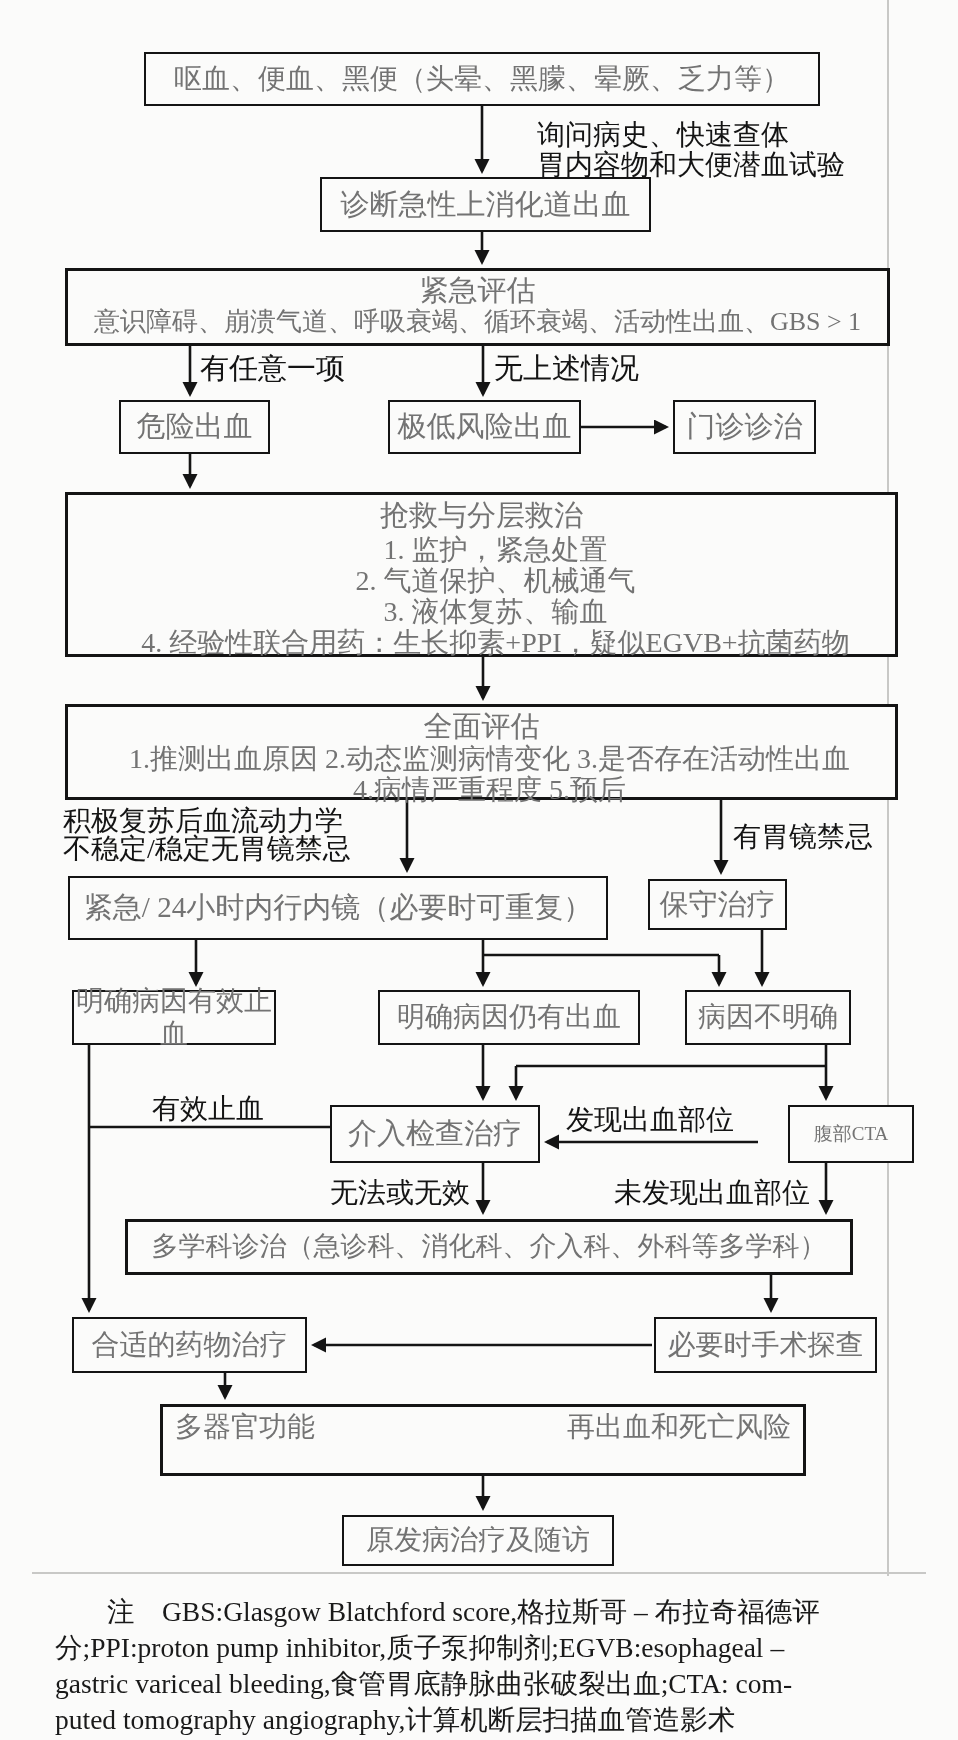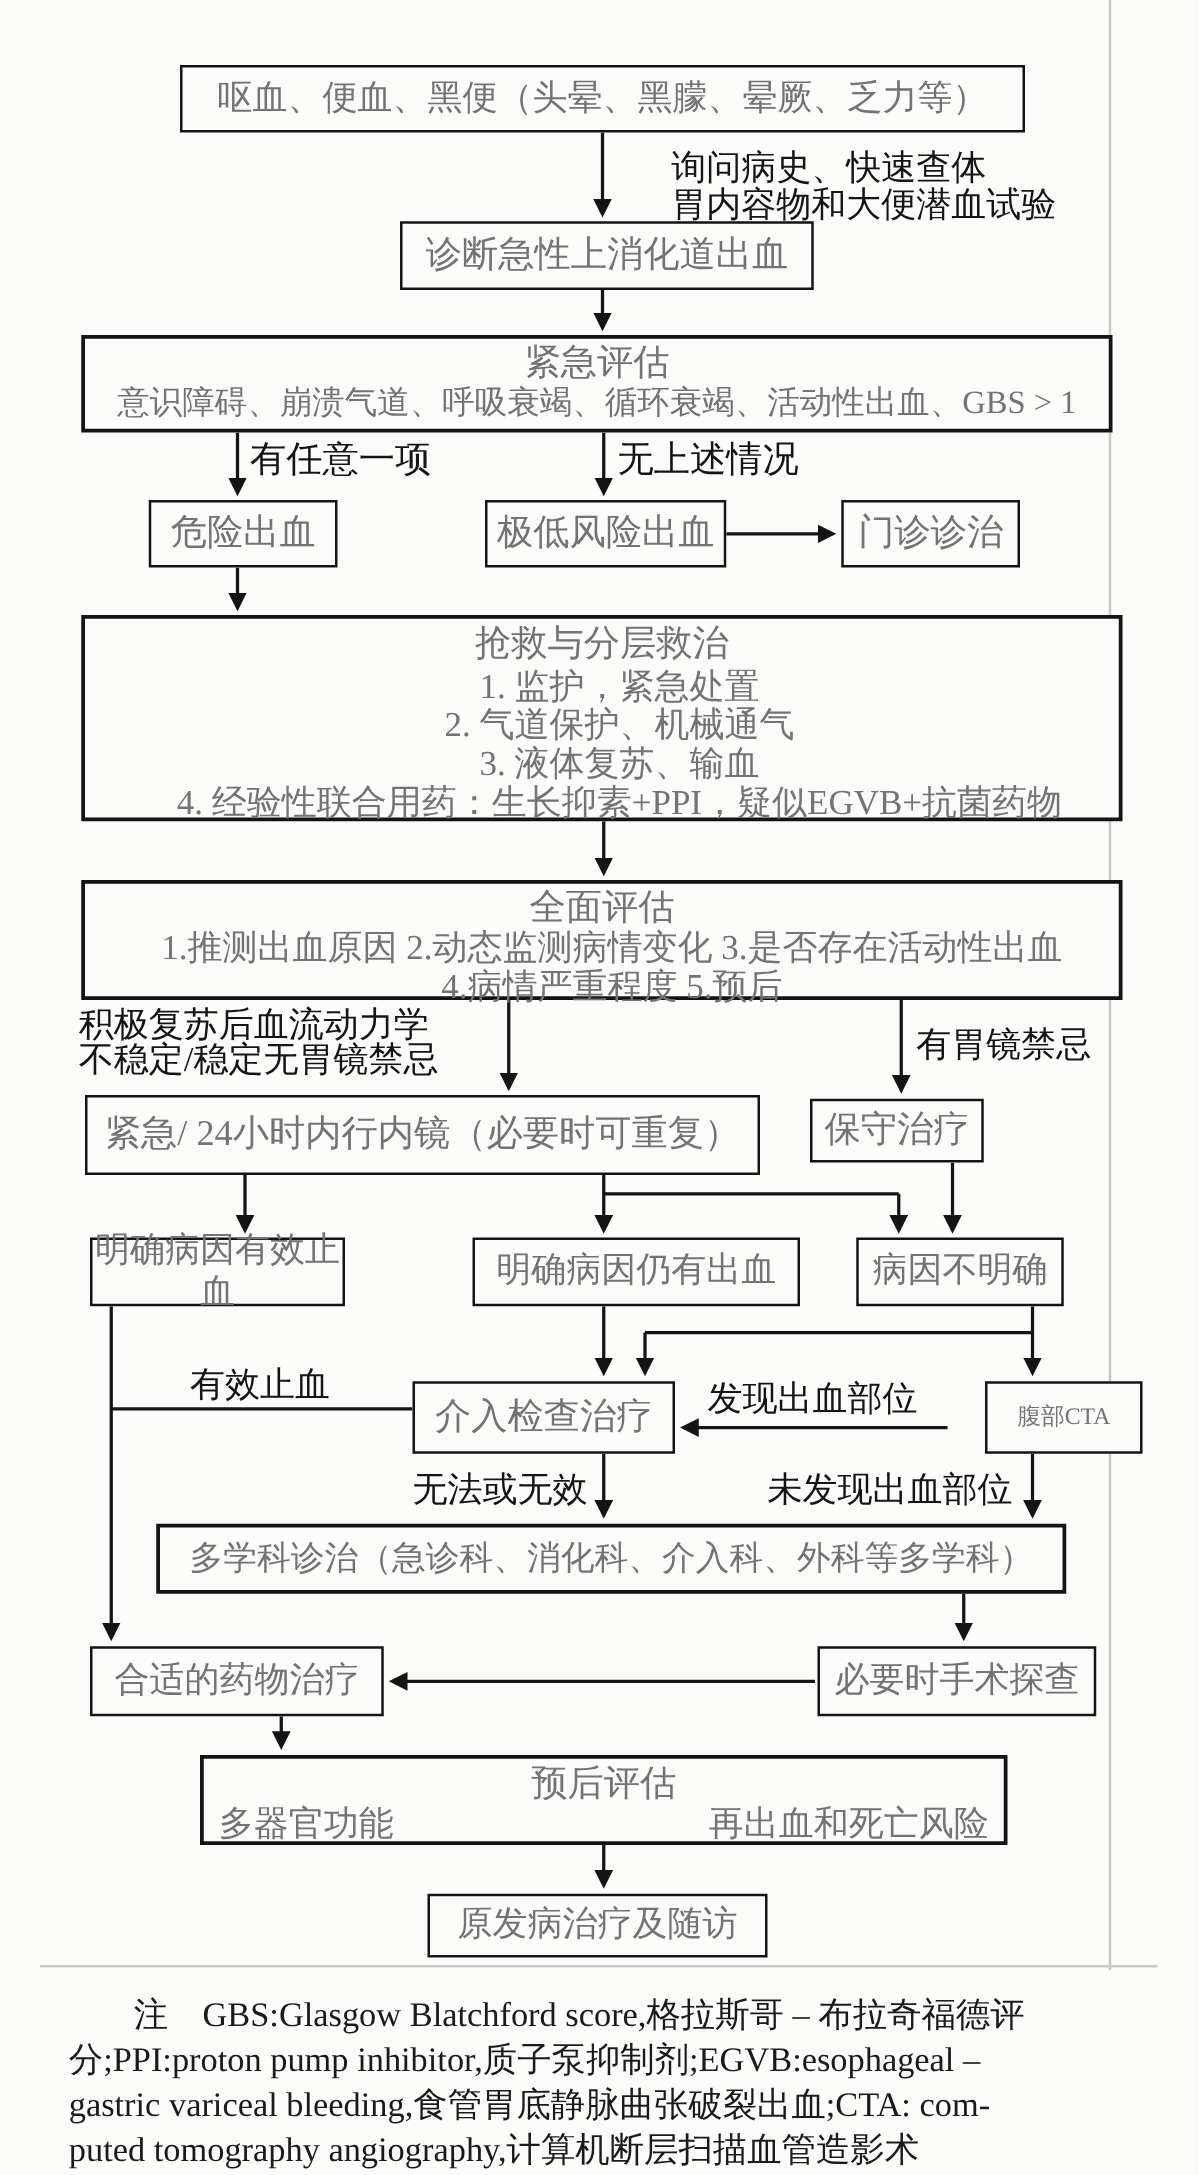--- a/index.html
+++ b/index.html
@@ -131,21 +131,20 @@
 
   <div class="lbl" style="left:330px;top:1176px;font-size:28px;">无法或无效</div>
   <div class="lbl" style="left:614px;top:1176px;font-size:28px;">未发现出血部位</div>
 
   <div class="box thick" style="left:125px;top:1219px;width:728px;height:56px;font-size:27px;">多学科诊治（急诊科、消化科、介入科、外科等多学科）</div>
 
   <div class="box" style="left:72px;top:1317px;width:235px;height:56px;font-size:28px;">合适的药物治疗</div>
   <div class="box" style="left:654px;top:1317px;width:223px;height:56px;font-size:28px;">必要时手术探查</div>
 
   <div class="box thick multi" style="left:160px;top:1404px;width:646px;height:72px;padding:4px 12px;">
-    <div class="ttl" style="font-size:29px;">预后评估</div>
     <div style="display:flex;justify-content:space-between;">
       <span class="ln" style="font-size:28px;">多器官功能</span>
       <span class="ln" style="font-size:28px;">再出血和死亡风险</span>
     </div>
   </div>
 
   <div class="box" style="left:342px;top:1515px;width:272px;height:51px;font-size:28px;">原发病治疗及随访</div>
 
   <div id="footnote">
     <div class="fl first">注　GBS:Glasgow Blatchford score,格拉斯哥 – 布拉奇福德评</div>

